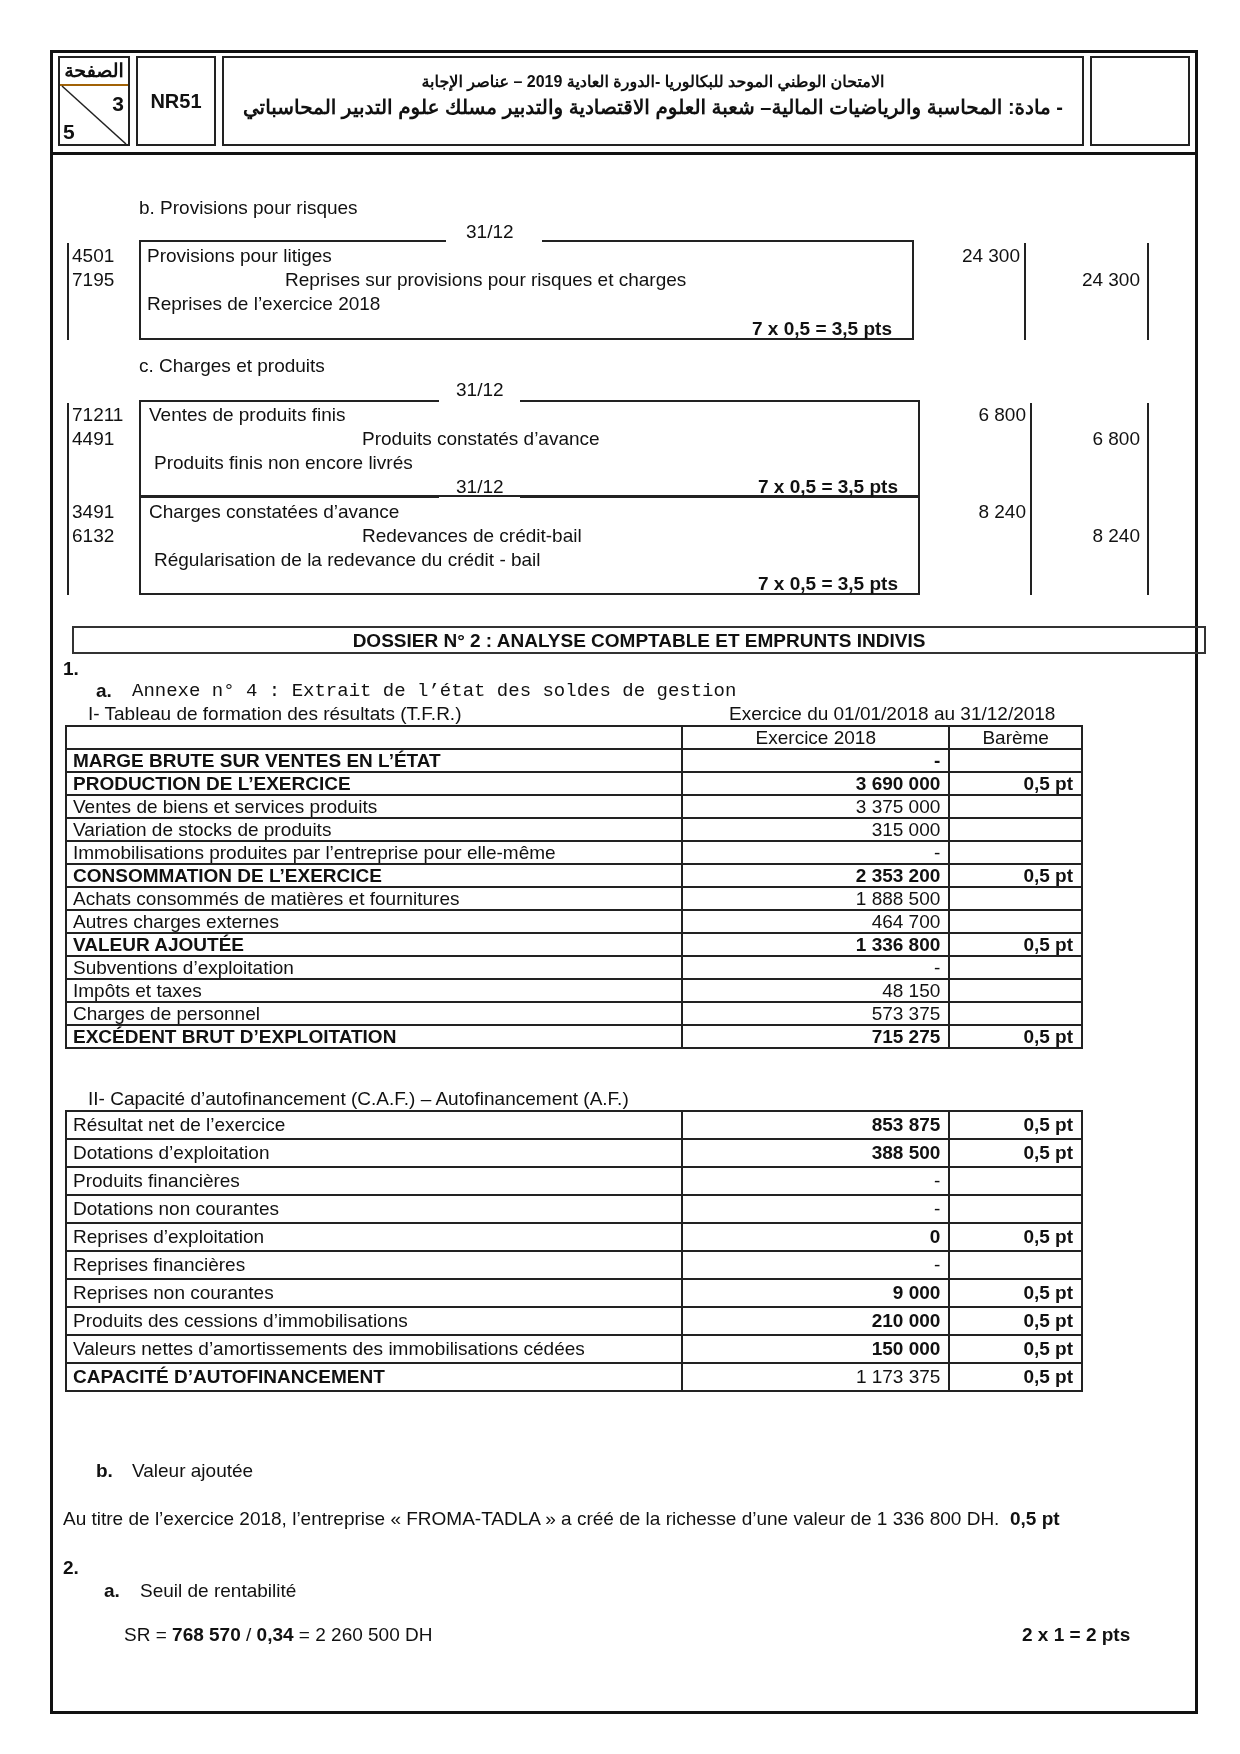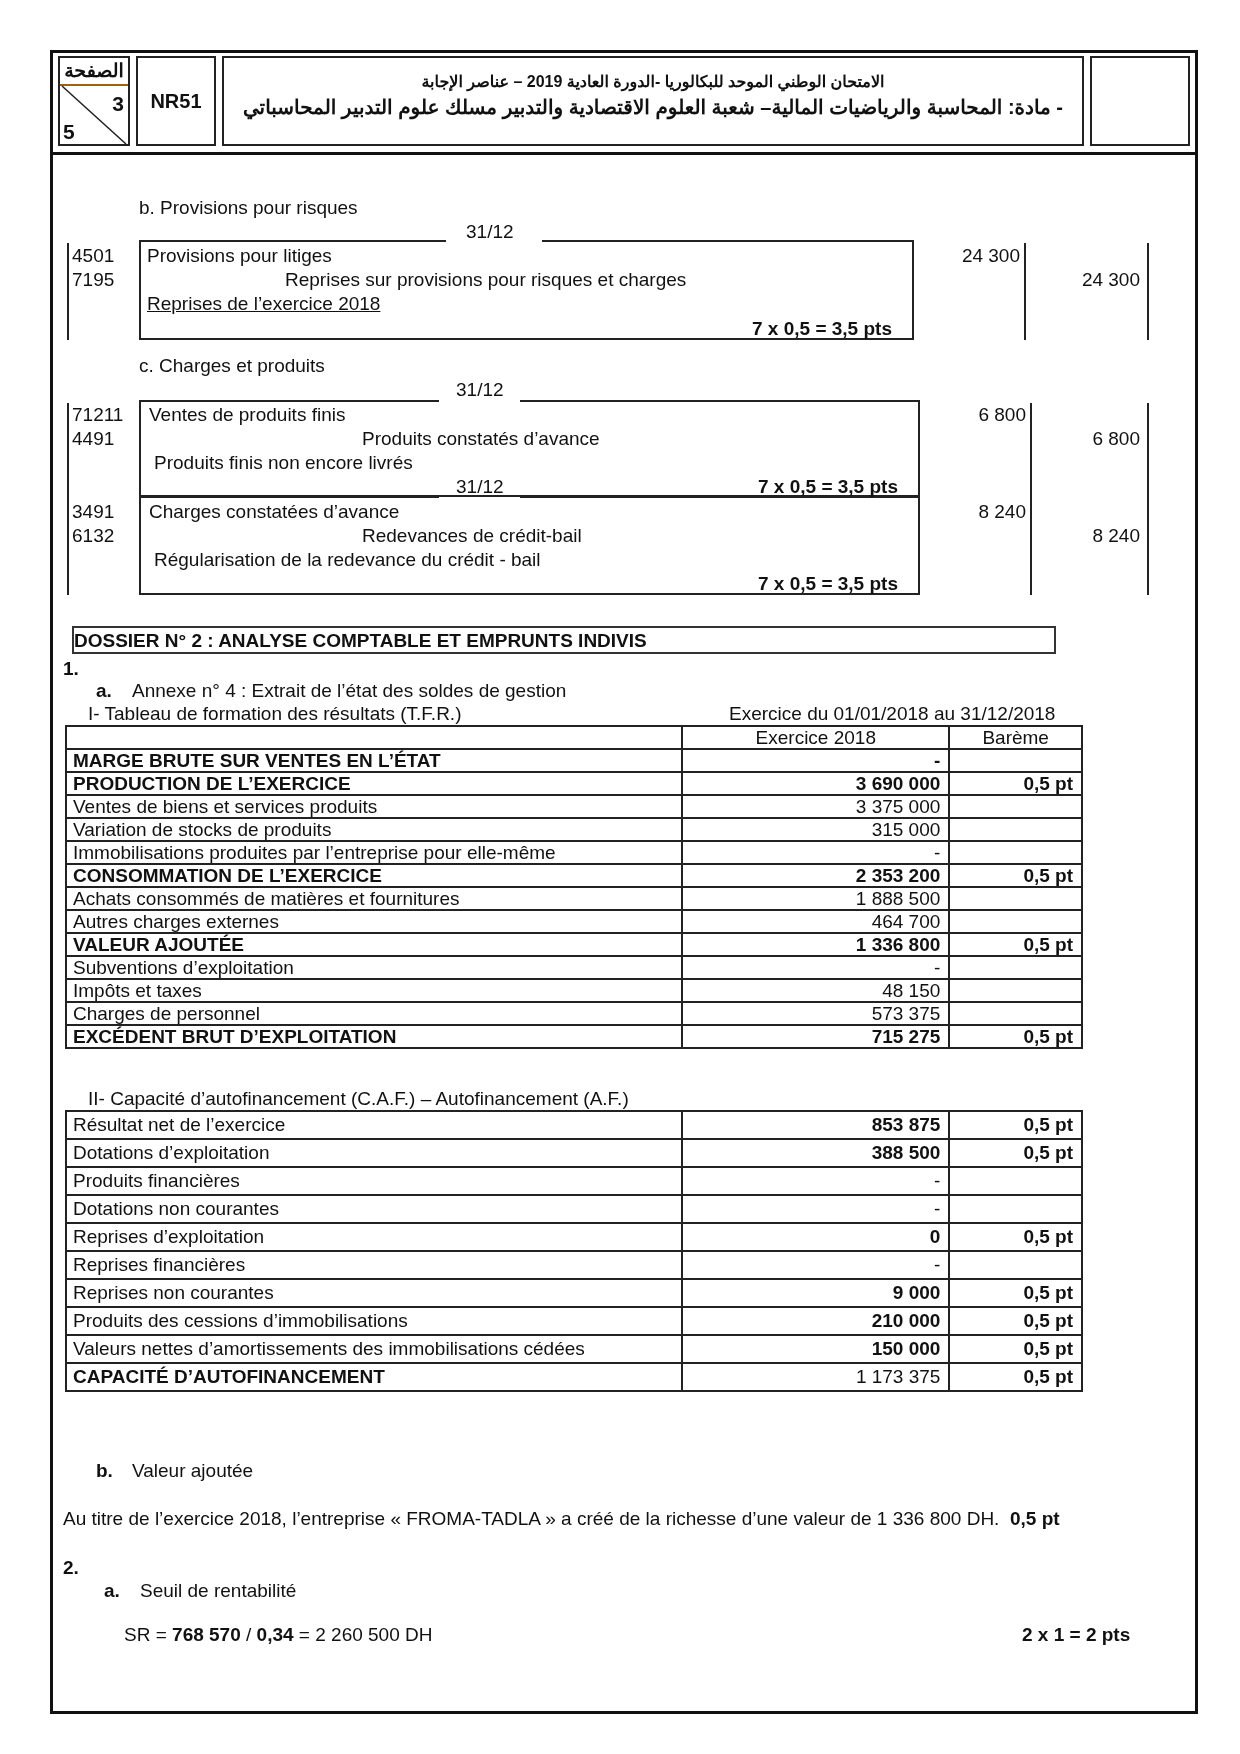--- a/index.html
+++ b/index.html
@@ -26,22 +26,22 @@
   .title-box .t2 { font-size: 20px; margin-top: 4px; }
   .blank-box { left: 1090px; top: 56px; width: 100px; height: 90px; }
 
   .abs { position: absolute; white-space: nowrap; }
   .bold { font-weight: bold; }
   .vline { position: absolute; width: 2px; background: #222; }
   .hline { position: absolute; height: 2px; background: #222; }
   .jbox { position: absolute; border: 2px solid #222; box-sizing: border-box; border-top: none; }
   .right { text-align: right; }
 
-  .dossier { position: absolute; left: 72px; top: 626px; width: 984px; height: 28px; border: 2px solid #333;
-    box-sizing: border-box; font-weight: bold; font-size: 19px; line-height: 25px; }
+  .dossier { position: absolute; left: 72px; top: 626px; width: 1134px; height: 28px; border: 2px solid #333;
+    box-sizing: border-box; text-align: center; font-weight: bold; font-size: 19px; line-height: 25px; }
 
   table.sig { position: absolute; border-collapse: collapse; font-size: 19px; }
   table.sig td { border: 2px solid #222; padding: 0 6px; height: 21px; line-height: 21px; white-space: nowrap; }
   table.sig td.num { text-align: right; padding-right: 8px; }
   table.sig td.pts { text-align: right; padding-right: 8px; font-weight: bold; }
   table.sig tr.b td.lbl, table.sig tr.b td.num { font-weight: bold; }
   table.sig td.hdr { text-align: center; }
   table.caf td { height: 26px; line-height: 26px; }
 </style>
 </head>
@@ -70,21 +70,21 @@
 <div class="hline" style="left:139px; top:240px; width:307px;"></div>
 <div class="hline" style="left:542px; top:240px; width:370px;"></div>
 <div class="vline" style="left:67px; top:243px; height:97px;"></div>
 <div class="jbox" style="left:139px; top:240px; width:775px; height:100px;"></div>
 <div class="vline" style="left:1024px; top:243px; height:97px;"></div>
 <div class="vline" style="left:1147px; top:243px; height:97px;"></div>
 <div class="abs" style="left:72px; top:245px;">4501</div>
 <div class="abs" style="left:72px; top:269px;">7195</div>
 <div class="abs" style="left:147px; top:245px;">Provisions pour litiges</div>
 <div class="abs" style="left:285px; top:269px;">Reprises sur provisions pour risques et charges</div>
-<div class="abs" style="left:147px; top:293px;text-decoration:underline;">Reprises de l’exercice 2018</div>
+<div class="abs" style="left:147px; top:293px;">Reprises de l’exercice 2018</div>
 <div class="abs bold" style="left:752px; top:318px;">7 x 0,5 = 3,5 pts</div>
 <div class="abs right" style="left:930px; top:245px; width:90px;">24 300</div>
 <div class="abs right" style="left:1050px; top:269px; width:90px;">24 300</div>
 
 <div class="abs" style="left:139px; top:355px;">c.    Charges et produits</div>
 <div class="abs" style="left:456px; top:379px;">31/12</div>
 <div class="hline" style="left:139px; top:400px; width:300px;"></div>
 <div class="hline" style="left:520px; top:400px; width:399px;"></div>
 <div class="vline" style="left:67px; top:403px; height:192px;"></div>
 <div class="jbox" style="left:139px; top:400px; width:781px; height:97px;"></div>
@@ -109,21 +109,21 @@
 <div class="abs" style="left:149px; top:501px;">Charges constatées d’avance</div>
 <div class="abs" style="left:362px; top:525px;">Redevances de crédit-bail</div>
 <div class="abs" style="left:154px; top:549px;">Régularisation de la redevance du crédit - bail</div>
 <div class="abs bold" style="left:758px; top:573px;">7 x 0,5 = 3,5 pts</div>
 <div class="abs right" style="left:930px; top:501px; width:96px;">8 240</div>
 <div class="abs right" style="left:1050px; top:525px; width:90px;">8 240</div>
 
 <div class="dossier">DOSSIER N° 2 : ANALYSE COMPTABLE ET EMPRUNTS INDIVIS</div>
 <div class="abs bold" style="left:63px; top:658px;">1.</div>
 <div class="abs bold" style="left:96px; top:680px;">a.</div>
-<div class="abs" style="left:132px; top:680px;">Annexe n° 4 : Extrait de l’état des soldes de gestion</div>
+<div class="abs" style="left:132px; top:680px;font-family:Liberation Mono, monospace;">Annexe n° 4 : Extrait de l’état des soldes de gestion</div>
 <div class="abs" style="left:88px; top:703px;">I-    Tableau de formation des résultats (T.F.R.)</div>
 <div class="abs" style="left:729px; top:703px;">Exercice du 01/01/2018 au 31/12/2018</div>
 
 <table class="sig" id="tfr-table" style="left:65px; top:725px; width:1018px;">
   <colgroup>
       <col style="width:617px">
       <col style="width:268px">
       <col style="width:133px">
     </colgroup>
   <tbody id="tfr-body">

